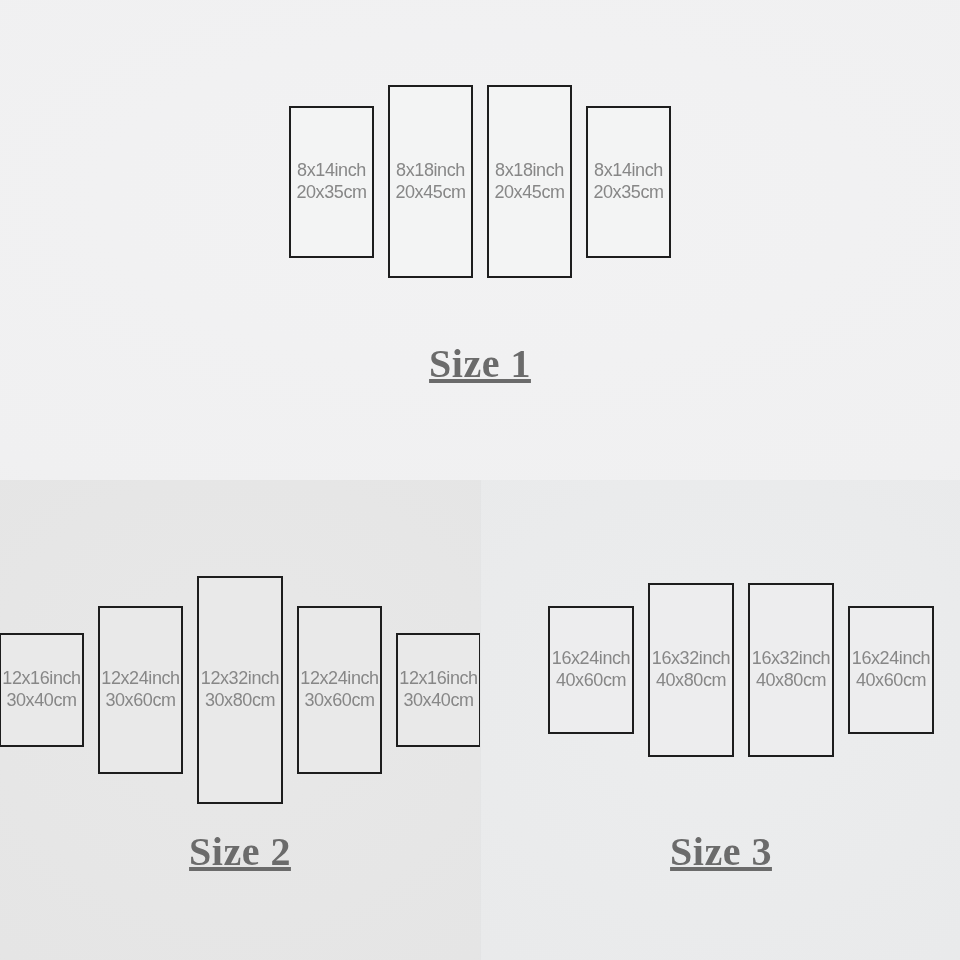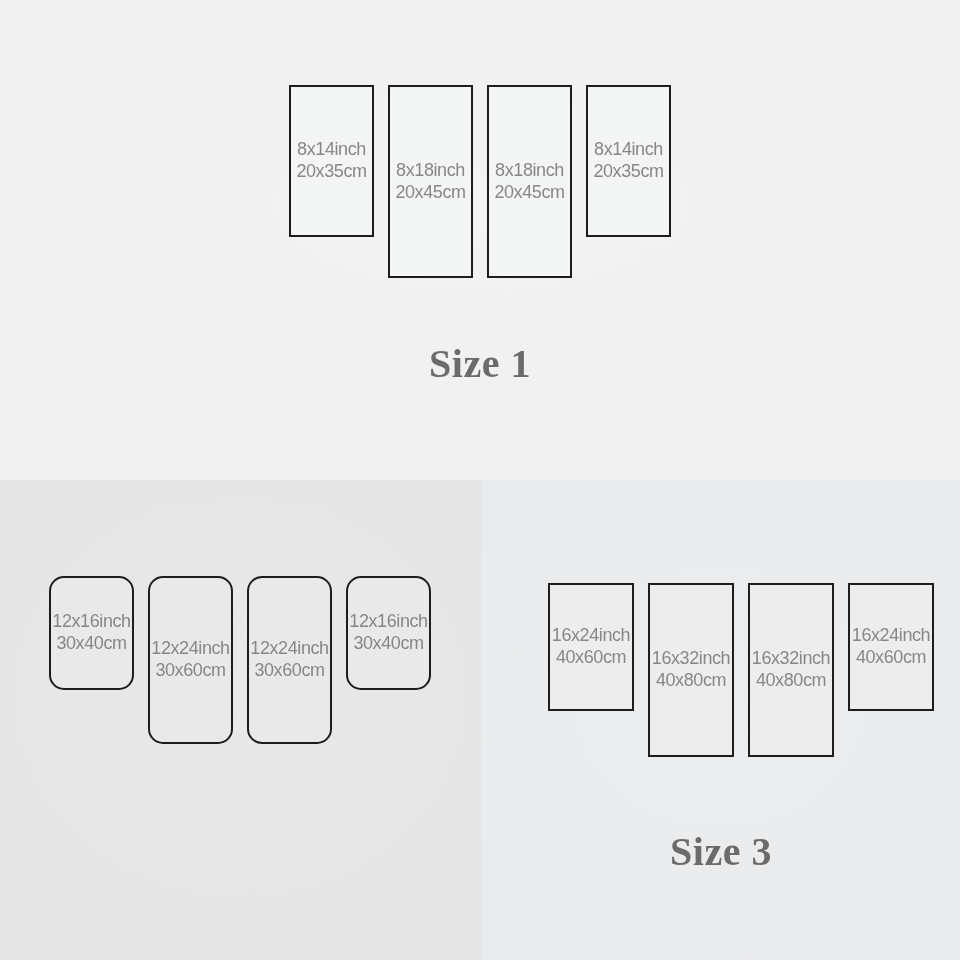--- a/index.html
+++ b/index.html
@@ -22,35 +22,36 @@
   .sec-3 {
     left: 480px; top: 480px; width: 480px; height: 480px;
     background: radial-gradient(130% 115% at 50% 45%, #ecedee 0%, #e9eaeb 60%, #e5e6e7 100%);
     border-left: 1px solid rgba(0,0,0,0.025);
   }
   .panel-row {
     position: absolute;
     left: 50%;
     transform: translateX(-50%);
     display: flex;
+    align-items: center;
     gap: 14px;
   }
   .sec-1 .panel-row { top: 85px; }
   .sec-2 .panel-row { top: 96px; }
   .sec-3 .panel-row { top: 103px; padding-left: 40px; }
   .panel {
     box-sizing: border-box;
     border: 2px solid #1d1d1d;
     display: flex;
     align-items: center;
     justify-content: center;
     flex: 0 0 auto;
   }
   .sec-1 .panel { background: #f3f4f4; }
-  .sec-2 .panel { background: #e9e9e9; border-radius: 15px; }
+  .sec-2 .panel { background: #e9e9e9; }
   .sec-3 .panel { background: #ededee; }
   .panel-text {
     display: flex;
     flex-direction: column;
     align-items: center;
     font-size: 18px;
     line-height: 1.22;
     letter-spacing: -0.4px;
     color: #878787;
     white-space: nowrap;
@@ -62,20 +63,21 @@
     position: absolute;
     left: 50%;
     transform: translateX(-50%);
     font-family: "Liberation Serif", serif;
     font-weight: 700;
     font-size: 40px;
     line-height: 1;
     color: #6b6b6b;
     letter-spacing: 0.5px;
     white-space: nowrap;
+    text-decoration: underline;
   }
   .sec-1 .size-label { top: 344px; }
   .sec-2 .size-label, .sec-3 .size-label { top: 352px; }
 </style>
 </head>
 <body>
 
 <div class="stage">
 
   <section class="section sec-1">
@@ -115,33 +117,40 @@
           <span>12x16inch</span>
           <span>30x40cm</span>
         </div>
       </div>
       <div class="panel" style="width: 85px; height: 168px;">
         <div class="panel-text">
           <span>12x24inch</span>
           <span>30x60cm</span>
         </div>
       </div>
+      <div class="panel" style="width: 86px; height: 228px;">
+        <div class="panel-text">
+          <span>12x32inch</span>
+          <span>30x80cm</span>
+        </div>
+      </div>
       <div class="panel" style="width: 85px; height: 168px;">
         <div class="panel-text">
           <span>12x24inch</span>
           <span>30x60cm</span>
         </div>
       </div>
       <div class="panel" style="width: 85px; height: 114px;">
         <div class="panel-text">
           <span>12x16inch</span>
           <span>30x40cm</span>
         </div>
       </div>
     </div>
+    <div class="size-label">Size 2</div>
   </section>
 
   <section class="section sec-3">
     <div class="panel-row">
       <div class="panel" style="width: 86px; height: 128px;">
         <div class="panel-text">
           <span>16x24inch</span>
           <span>40x60cm</span>
         </div>
       </div>

